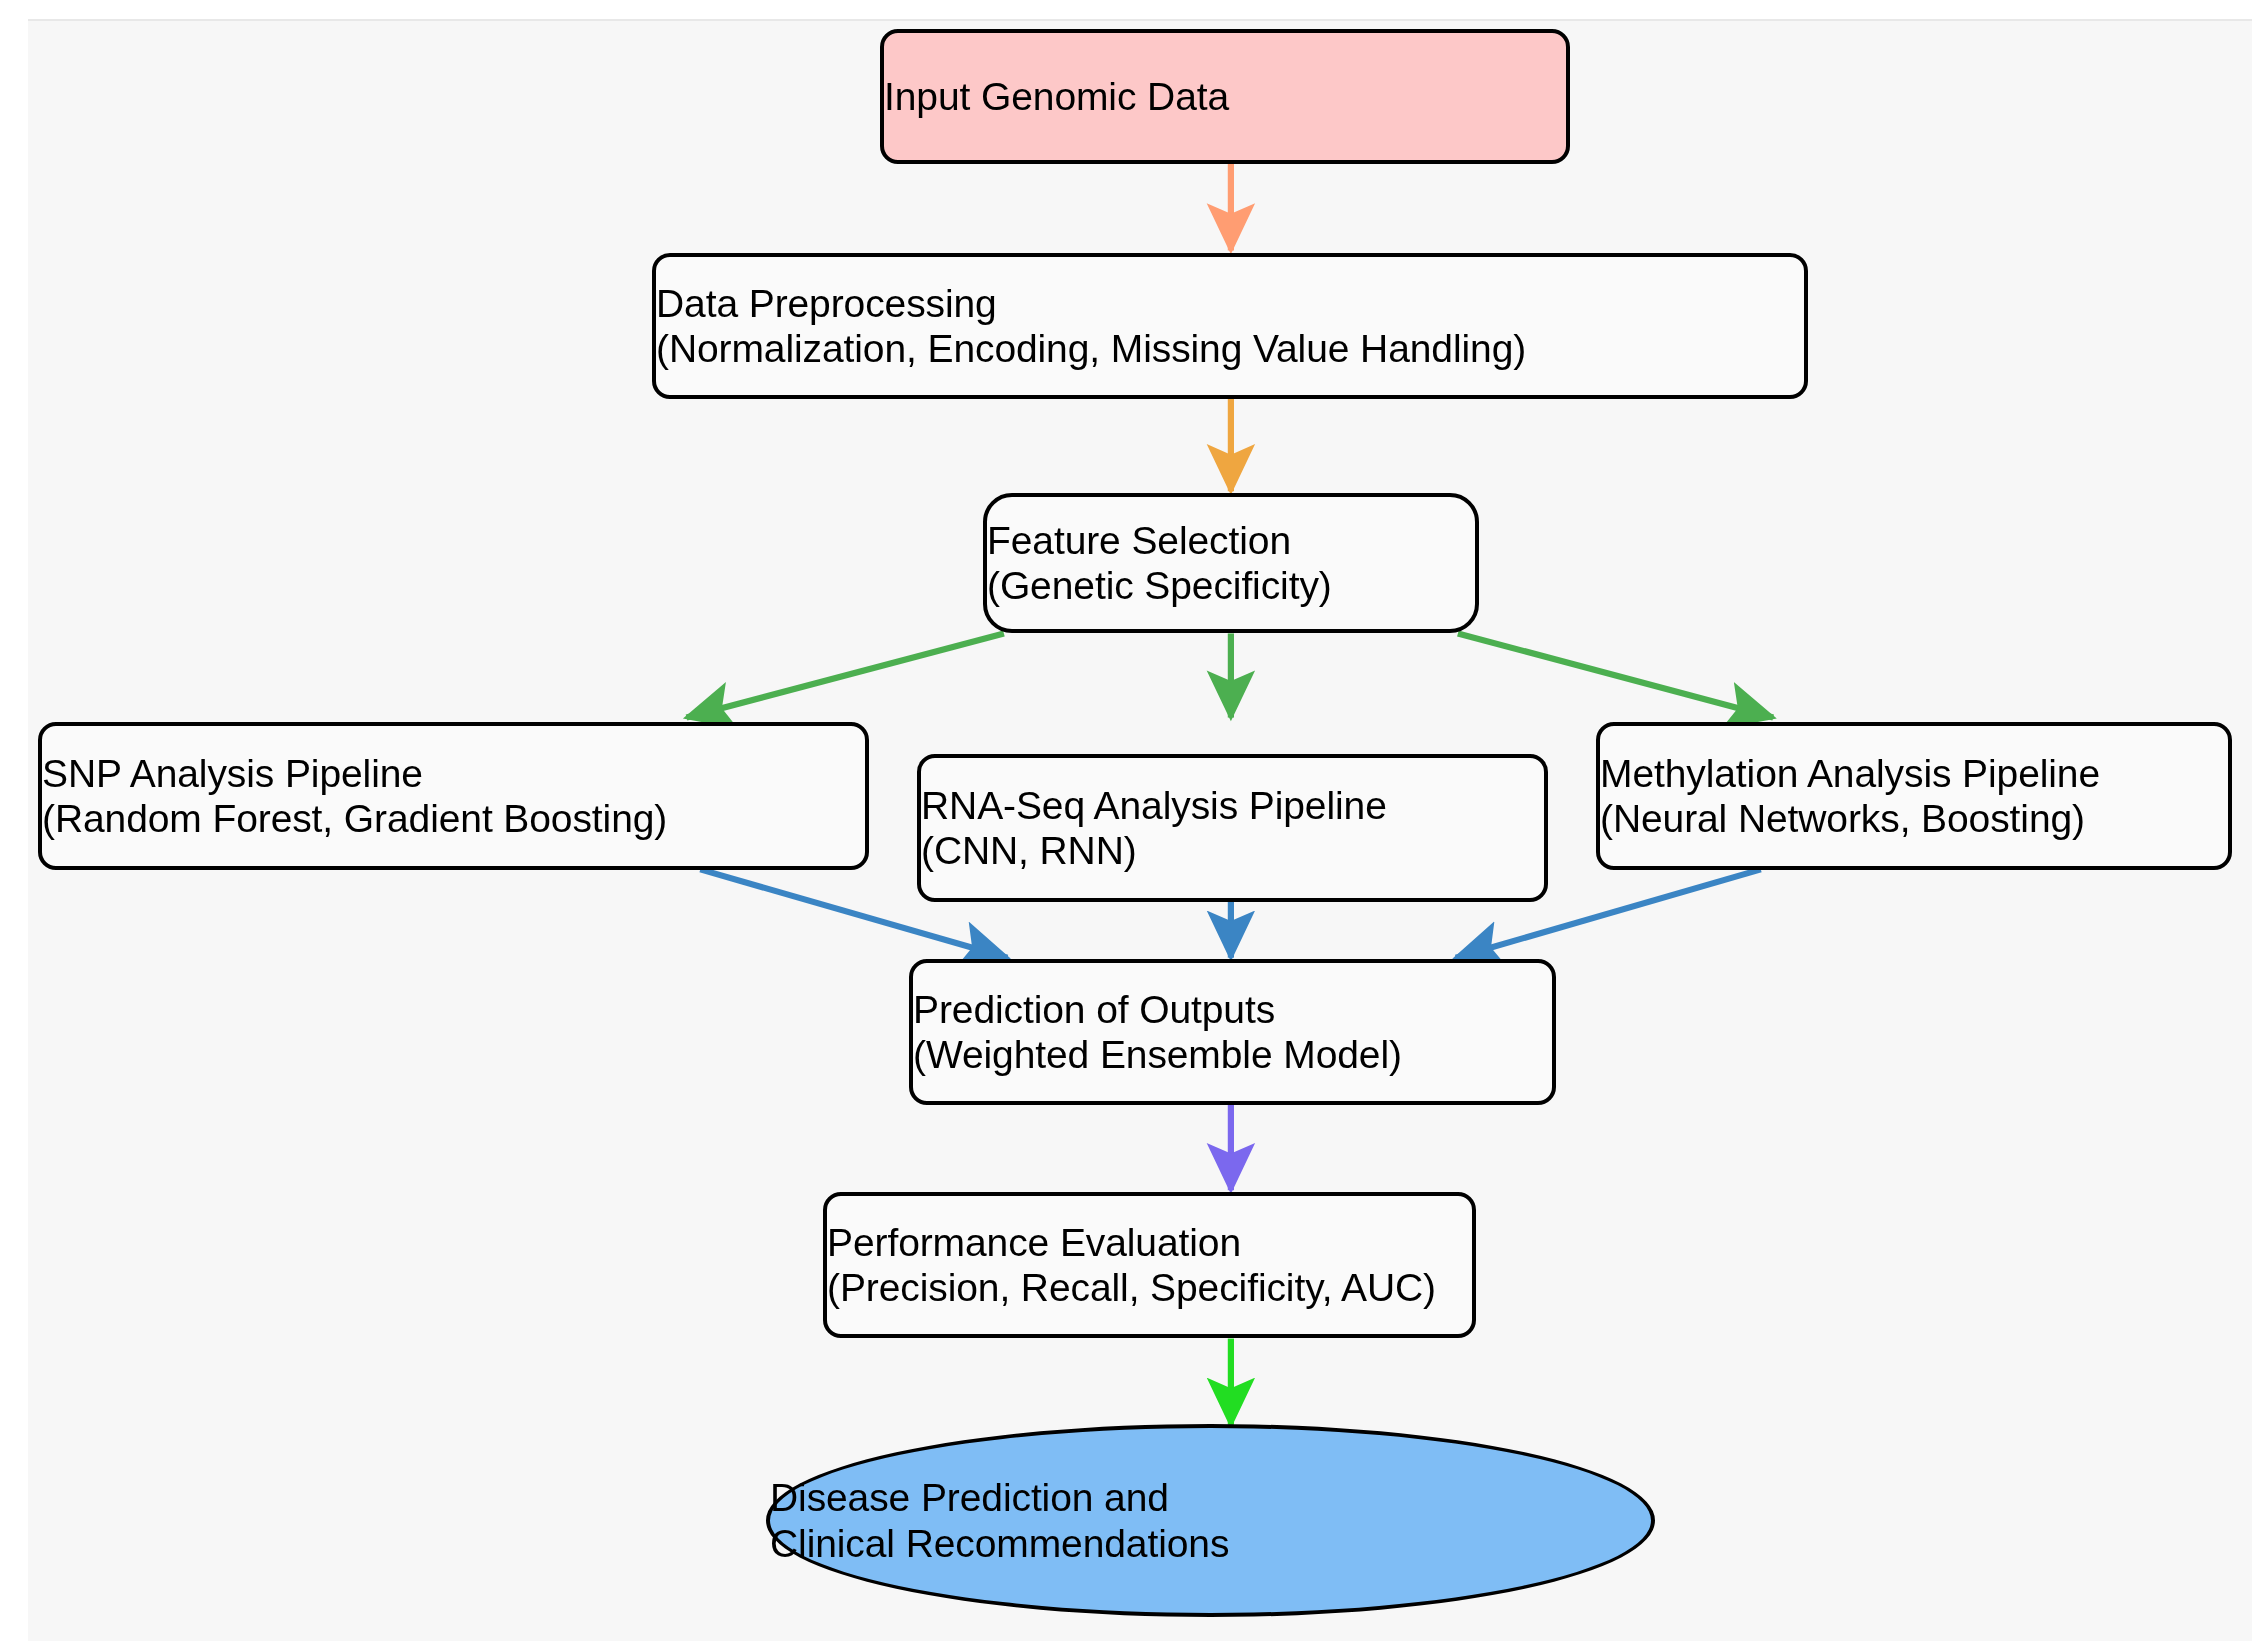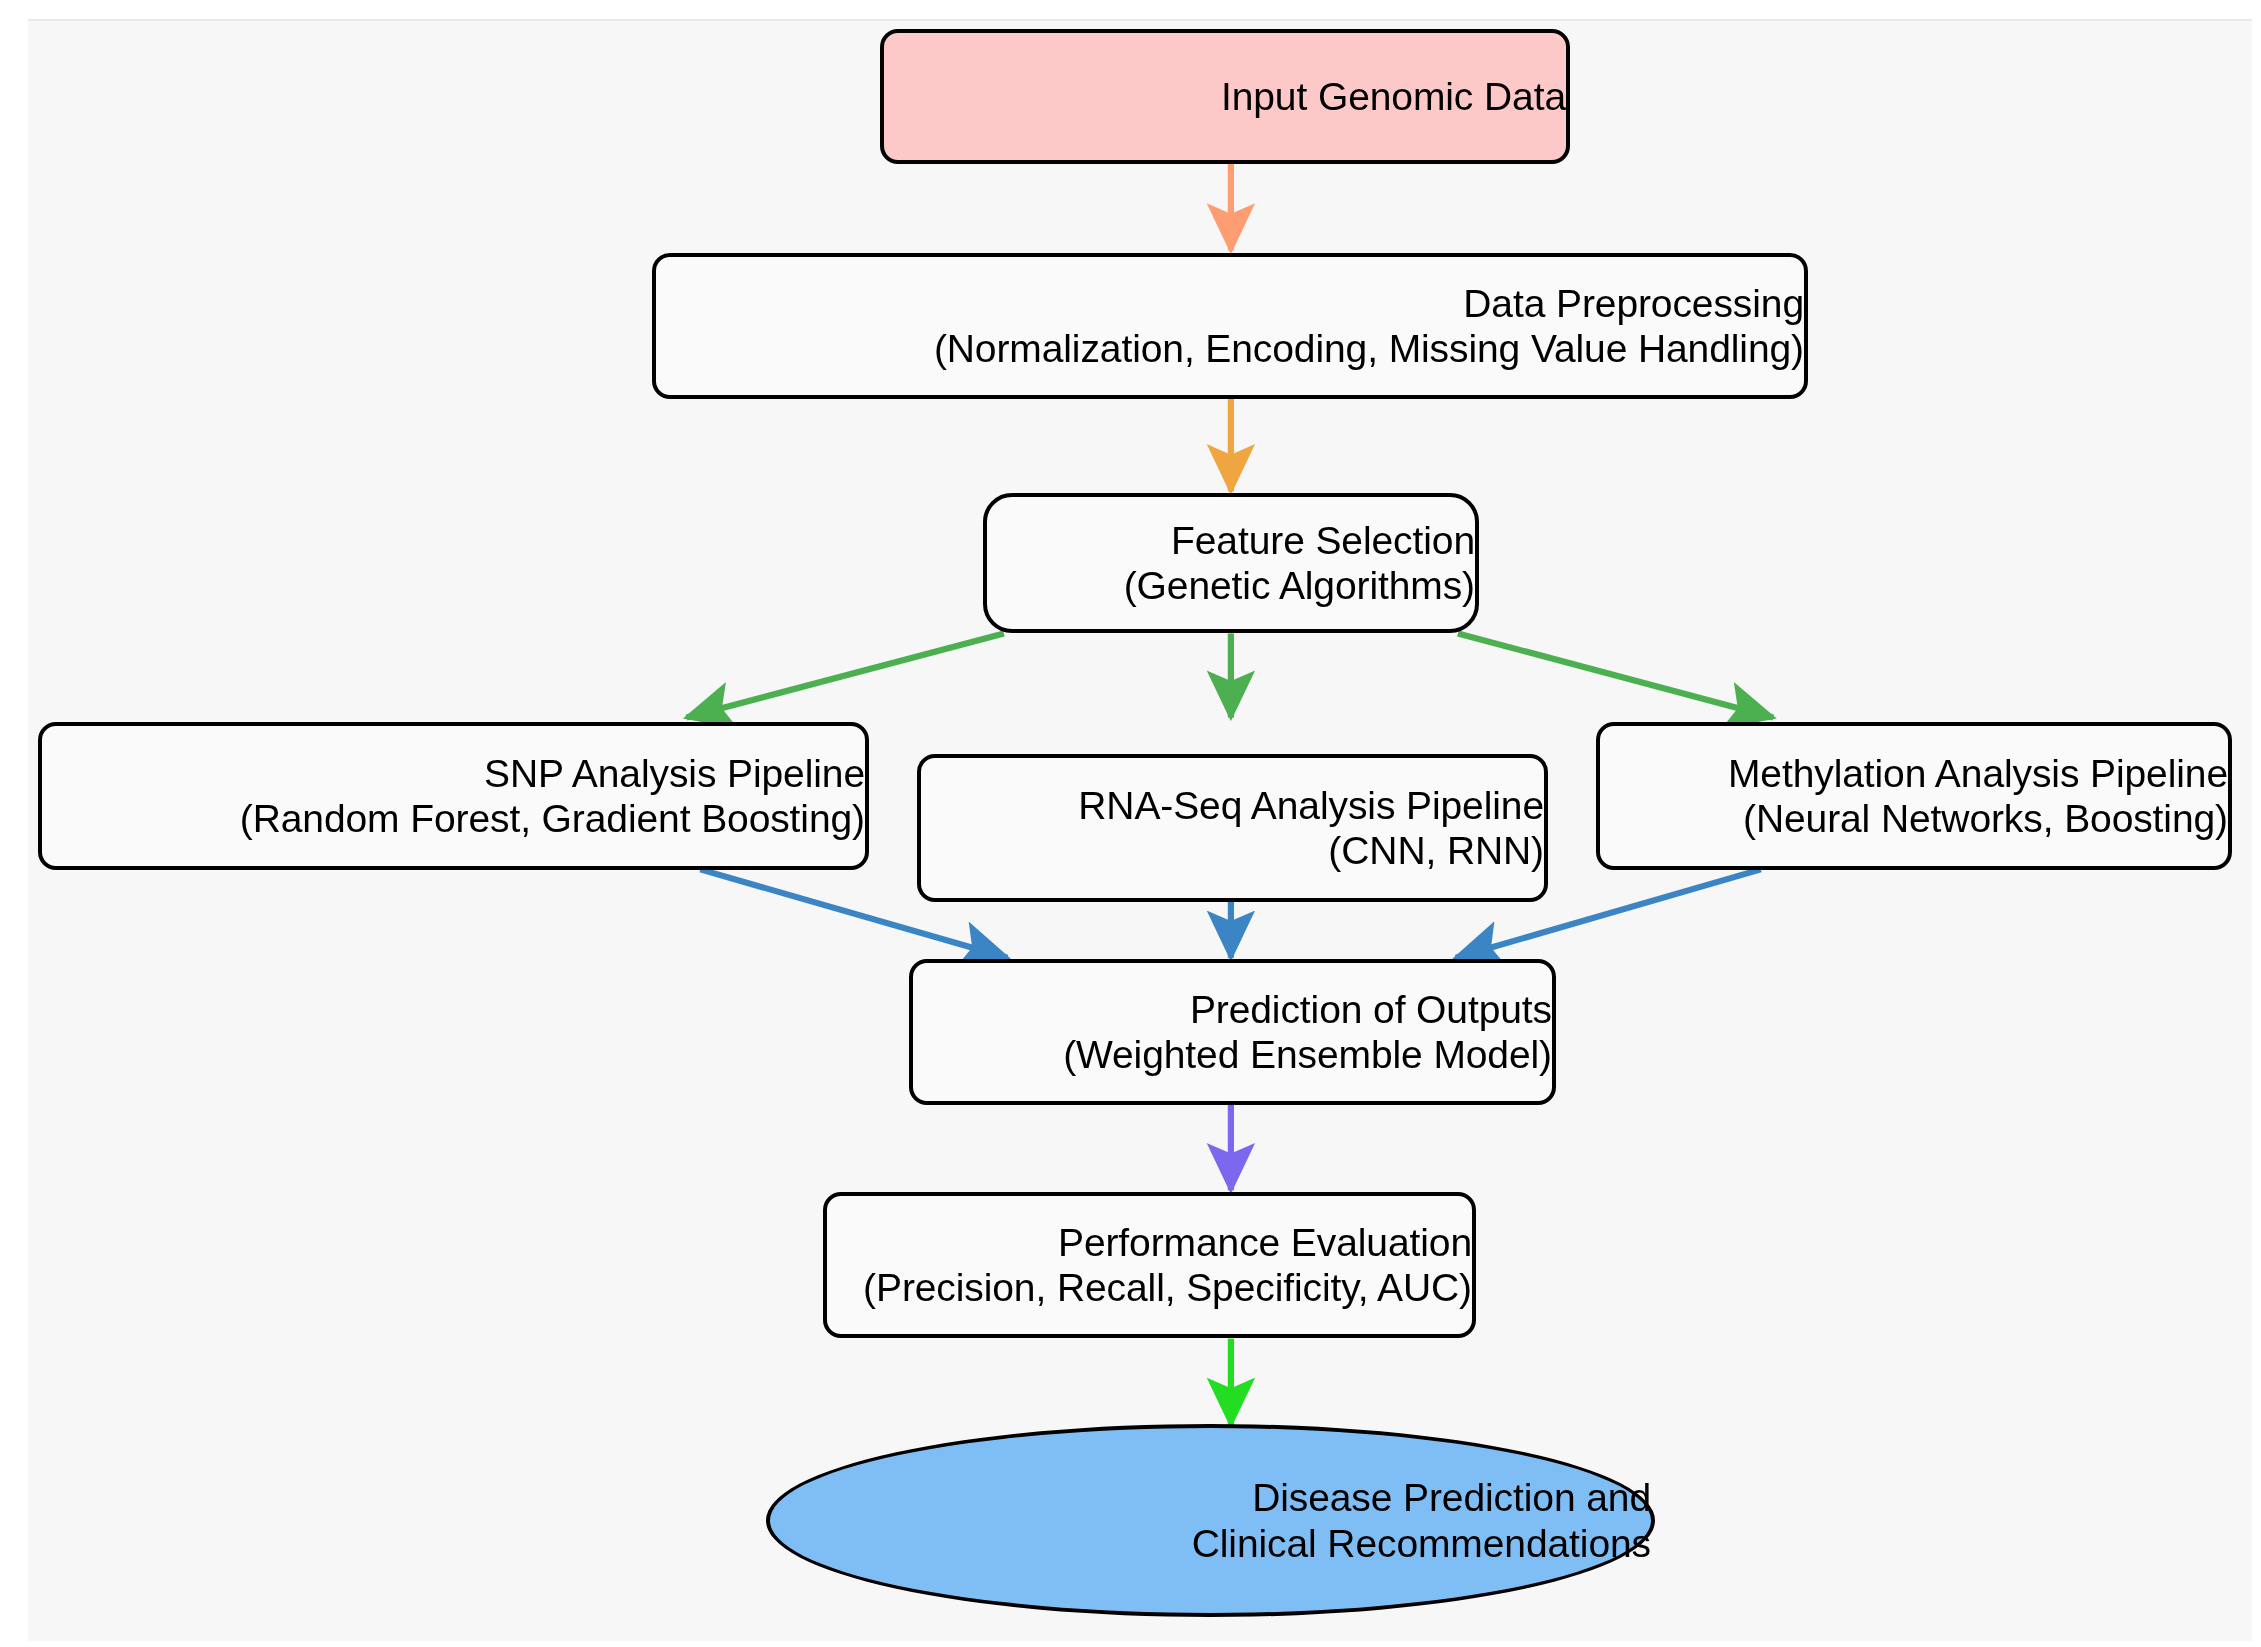--- a/index.html
+++ b/index.html
@@ -30,21 +30,21 @@
     top: 0;
     width: 2261px;
     height: 1647px;
     pointer-events: none;
   }
   .node {
     position: absolute;
     box-sizing: border-box;
     display: flex;
     flex-direction: column;
-    align-items: flex-end;
+    align-items: flex-start;
     justify-content: center;
     border: 4.1px solid #000000;
     background: #fafafa;
     color: #000000;
     text-align: center;
     line-height: 1.16;
     font-size: 39px;
     letter-spacing: -0.1px;
   }
   .node.rounded {
@@ -110,21 +110,21 @@
     <span class="ln">Input Genomic Data</span>
   </div>
 
   <div class="node rounded" style="left:652px; top:253px; width:1156px; height:146px;">
     <span class="ln">Data Preprocessing</span>
     <span class="ln">(Normalization, Encoding, Missing Value Handling)</span>
   </div>
 
   <div class="node rounded" style="left:983px; top:493px; width:496px; height:140px;border-radius:29px;">
     <span class="ln">Feature Selection</span>
-    <span class="ln">(Genetic Algorithms)</span>
+    <span class="ln">(Genetic Specificity)</span>
   </div>
 
   <div class="node rounded" style="left:38px; top:722px; width:831px; height:148px;">
     <span class="ln">SNP Analysis Pipeline</span>
     <span class="ln">(Random Forest, Gradient Boosting)</span>
   </div>
 
   <div class="node rounded" style="left:917px; top:722px; width:631px; height:148px;margin-top:32px;">
     <span class="ln">RNA-Seq Analysis Pipeline</span>
     <span class="ln">(CNN, RNN)</span>

